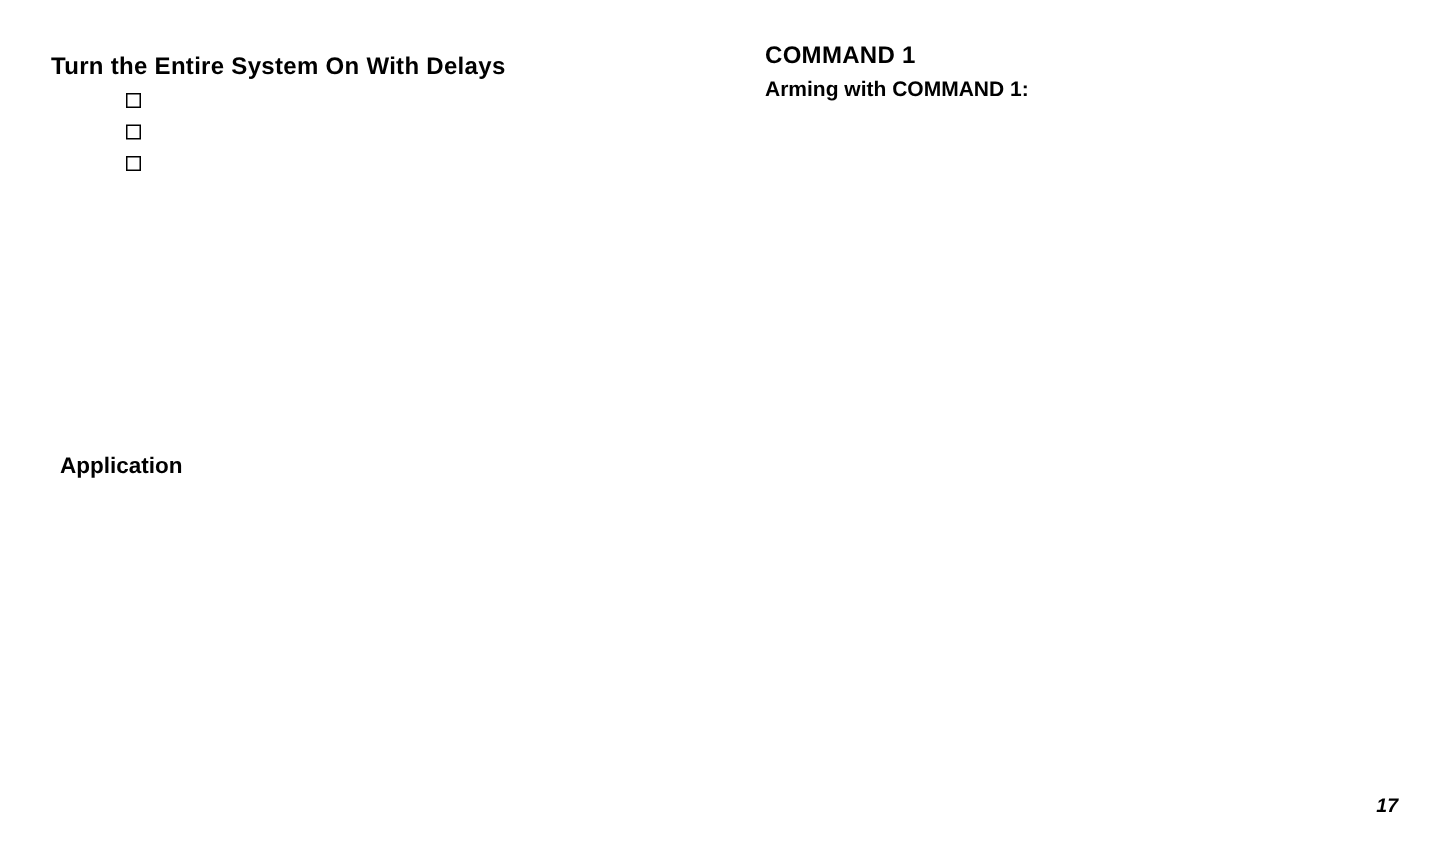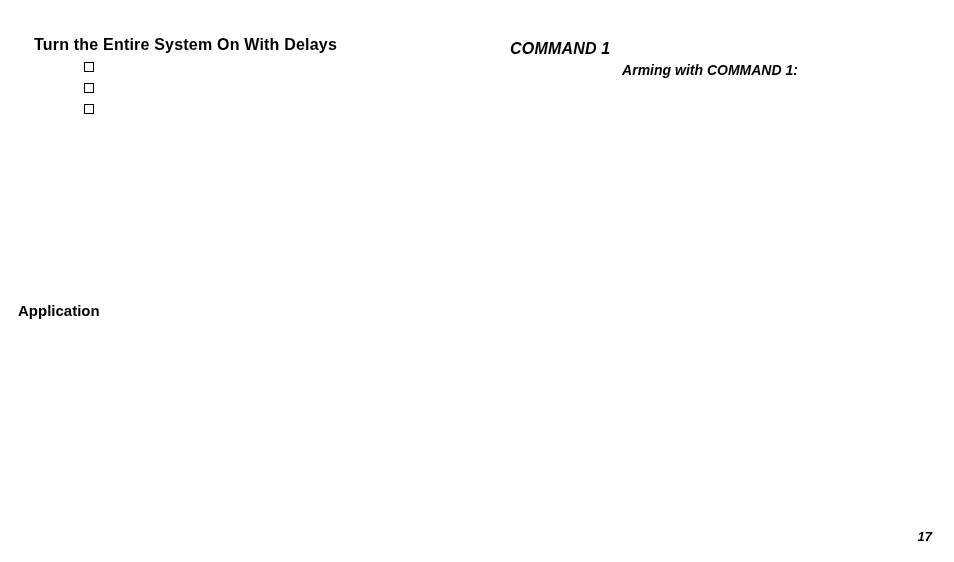--- a/index.html
+++ b/index.html
@@ -22,50 +22,48 @@
     }
     .col-left {
       position: absolute;
       left: 34px;
       top: 36px;
       width: 430px;
     }
     .col-right {
       position: absolute;
       left: 510px;
-      top: 40px;
+      top: 29px;
       width: 400px;
-      font-style: italic;
     }
     .heading-bold {
       font-weight: bold;
       font-size: 16px;
       letter-spacing: 0.2px;
     }
     .sub-bold {
       font-weight: bold;
       font-size: 14px;
       margin-top: 4px;
-      text-align: center;
     }
     .checklist {
       margin-top: 8px;
       margin-left: 50px;
     }
     .checkbox {
       display: block;
       width: 10px;
       height: 10px;
       border: 1px solid #000;
       margin-bottom: 11px;
       background: #fff;
     }
     .application {
       position: absolute;
-      left: 18px;
+      left: 40px;
       top: 302px;
       font-weight: bold;
       font-size: 15px;
     }
     .page-number {
       position: absolute;
       right: 22px;
       bottom: 18px;
       font-weight: bold;
       font-style: italic;

